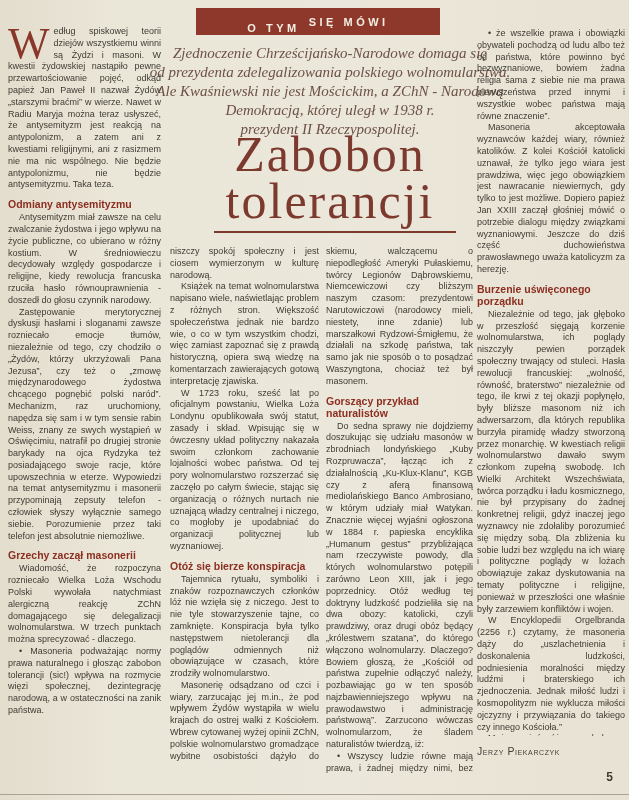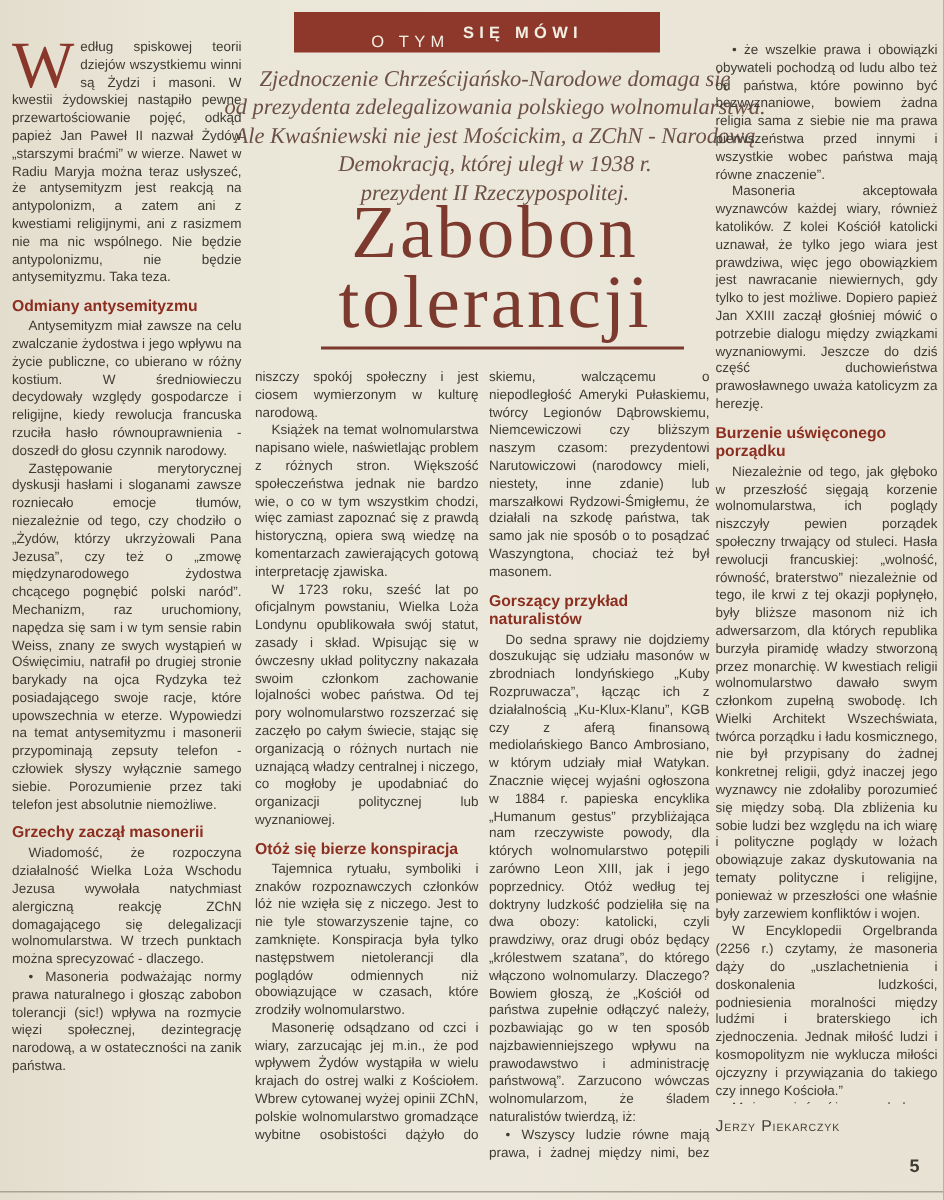--- a/index.html
+++ b/index.html
@@ -7,21 +7,21 @@
     position:relative;width:629px;height:800px;overflow:hidden;
     background:#e9e5d7;
     background-image:linear-gradient(90deg,#e3ddcd 0%,#eae6d8 18%,#ebe7da 55%,#e7e2d3 100%);
     font-family:"Liberation Sans",sans-serif;color:#3e3b33;
   }
   .banner{
     position:absolute;left:196px;top:8px;width:244px;height:27px;
     background:#8e382b;color:#f2eee2;display:flex;align-items:center;justify-content:center;
     font-size:11px;letter-spacing:3.5px;white-space:nowrap;
   }
-  .banner .light{font-weight:400;margin-top:12px;}
+  .banner .light{font-weight:700;margin-top:12px;}
   .banner .bold{font-weight:700;margin-left:9px;}
   .lead{
     position:absolute;left:130px;top:44px;width:400px;text-align:center;
     font-family:"Liberation Serif",serif;font-style:italic;
     font-size:15px;line-height:19px;color:#6d5147;
   }
   .lead-line{display:block;}
   .title{
     position:absolute;left:135px;top:120px;width:390px;text-align:center;
     font-family:"Liberation Serif",serif;color:#7c392e;margin-top:10px;
@@ -79,21 +79,21 @@
     <div class="l2">tolerancji</div>
   </div>
   <div class="title-rule"></div>
 
   <div class="col col1">
       <p class="para dropcap-para"><span class="dropcap">W</span>edług spiskowej teorii dziejów wszystkiemu winni są Żydzi i masoni. W kwestii żydowskiej nastąpiło pewne przewartościowanie pojęć, odkąd papież Jan Paweł II nazwał Żydów „starszymi braćmi” w wierze. Nawet w Radiu Maryja można teraz usłyszeć, że antysemityzm jest reakcją na antypolonizm, a zatem ani z kwestiami religijnymi, ani z rasizmem nie ma nic wspólnego. Nie będzie antypolonizmu, nie będzie antysemityzmu. Taka teza.</p>
       <h3 class="col-heading">Odmiany antysemityzmu</h3>
       <p class="para">Antysemityzm miał zawsze na celu zwalczanie żydostwa i jego wpływu na życie publiczne, co ubierano w różny kostium. W średniowieczu decydowały względy gospodarcze i religijne, kiedy rewolucja francuska rzuciła hasło równouprawnienia - doszedł do głosu czynnik narodowy.</p>
       <p class="para">Zastępowanie merytorycznej dyskusji hasłami i sloganami zawsze rozniecało emocje tłumów, niezależnie od tego, czy chodziło o „Żydów, którzy ukrzyżowali Pana Jezusa”, czy też o „zmowę międzynarodowego żydostwa chcącego pognębić polski naród”. Mechanizm, raz uruchomiony, napędza się sam i w tym sensie rabin Weiss, znany ze swych wystąpień w Oświęcimiu, natrafił po drugiej stronie barykady na ojca Rydzyka też posiadającego swoje racje, które upowszechnia w eterze. Wypowiedzi na temat antysemityzmu i masonerii przypominają zepsuty telefon - człowiek słyszy wyłącznie samego siebie. Porozumienie przez taki telefon jest absolutnie niemożliwe.</p>
       <h3 class="col-heading">Grzechy zaczął masonerii</h3>
-      <p class="para">Wiadomość, że rozpoczyna działalność Wielka Loża Wschodu Jezusa wywołała natychmiast alergiczną reakcję ZChN domagającego się delegalizacji wolnomularstwa. W trzech punktach można sprecyzować - dlaczego.</p>
+      <p class="para">Wiadomość, że rozpoczyna rozniecało Wielka Loża Wschodu Polski wywołała natychmiast alergiczną reakcję ZChN domagającego się delegalizacji wolnomularstwa. W trzech punktach można sprecyzować - dlaczego.</p>
       <p class="para">• Masoneria podważając normy prawa naturalnego i głosząc zabobon tolerancji (sic!) wpływa na rozmycie więzi społecznej, dezintegrację narodową, a w ostateczności na zanik państwa.</p>
     </div>
   <div class="col col2">
       <p class="para no-indent">niszczy spokój społeczny i jest ciosem wymierzonym w kulturę narodową.</p>
       <p class="para">Książek na temat wolnomularstwa napisano wiele, naświetlając problem z różnych stron. Większość społeczeństwa jednak nie bardzo wie, o co w tym wszystkim chodzi, więc zamiast zapoznać się z prawdą historyczną, opiera swą wiedzę na komentarzach zawierających gotową interpretację zjawiska.</p>
       <p class="para">W 1723 roku, sześć lat po oficjalnym powstaniu, Wielka Loża Londynu opublikowała swój statut, zasady i skład. Wpisując się w ówczesny układ polityczny nakazała swoim członkom zachowanie lojalności wobec państwa. Od tej pory wolnomularstwo rozszerzać się zaczęło po całym świecie, stając się organizacją o różnych nurtach nie uznającą władzy centralnej i niczego, co mogłoby je upodabniać do organizacji politycznej lub wyznaniowej.</p>
       <h3 class="col-heading">Otóż się bierze konspiracja</h3>
       <p class="para">Tajemnica rytuału, symboliki i znaków rozpoznawczych członków lóż nie wzięła się z niczego. Jest to nie tyle stowarzyszenie tajne, co zamknięte. Konspiracja była tylko następstwem nietolerancji dla poglądów odmiennych niż obowiązujące w czasach, które zrodziły wolnomularstwo.</p>
       <p class="para">Masonerię odsądzano od czci i wiary, zarzucając jej m.in., że pod wpływem Żydów wystąpiła w wielu krajach do ostrej walki z Kościołem. Wbrew cytowanej wyżej opinii ZChN, polskie wolnomularstwo gromadzące wybitne osobistości dążyło do odrodzenia narodu. Trudno bowiem zarzucić Kościuszce, marszałkowi Sejmu Czteroletniego Małachow-</p>
     </div>

